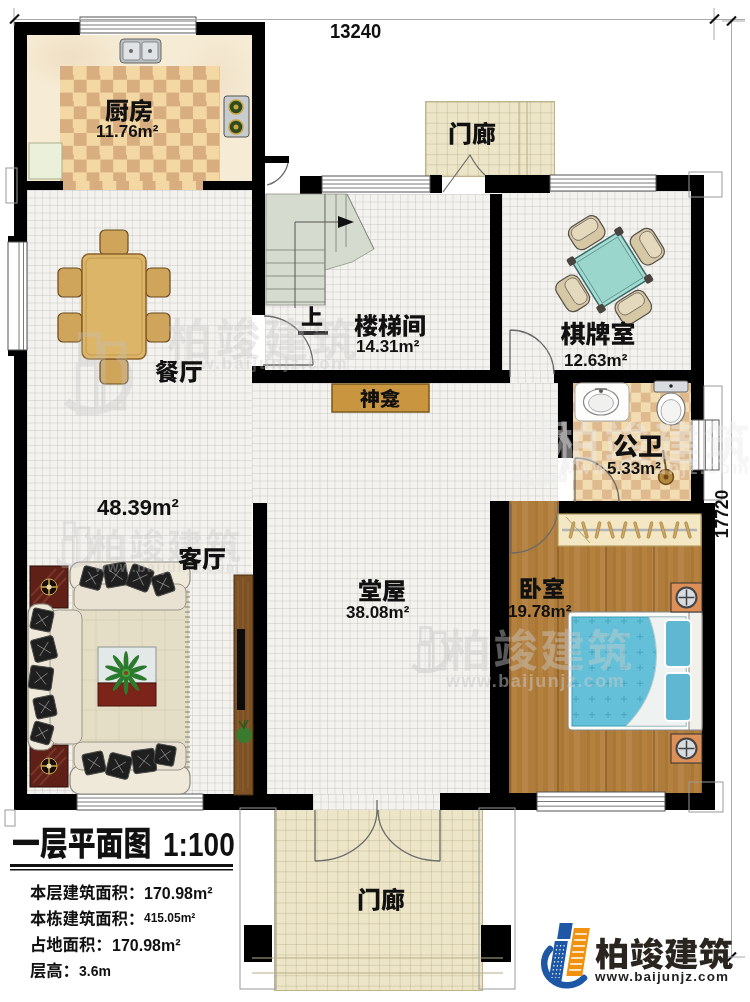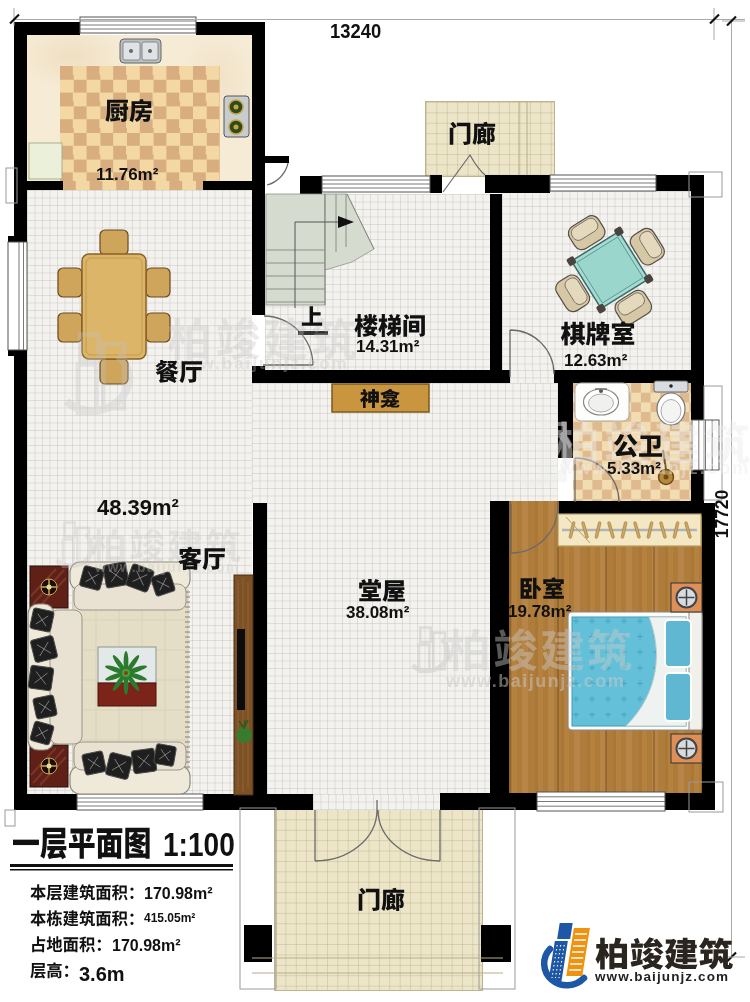--- a/index.html
+++ b/index.html
@@ -572,26 +572,26 @@
         <path id="b5360" d="M478 682H936V569H478ZM207 77H786V-36H207ZM426 849H550V343H426ZM134 396H864V-82H741V284H252V-87H134Z"></path>
         <path id="b5730" d="M618 850H730V144H618ZM322 447 840 668 883 565 366 341ZM421 753H535V105Q535 76 540 62Q544 47 560 42Q575 37 605 37Q614 37 634 37Q653 37 678 37Q702 37 726 37Q751 37 770 37Q790 37 800 37Q827 37 841 47Q855 57 862 84Q869 111 873 163Q892 149 922 136Q953 124 978 119Q970 48 953 7Q936 -34 902 -52Q868 -70 810 -70Q800 -70 778 -70Q756 -70 729 -70Q702 -70 675 -70Q648 -70 626 -70Q605 -70 596 -70Q528 -70 490 -55Q451 -40 436 -2Q421 36 421 105ZM817 655H809L830 670L852 684L935 654L931 634Q931 563 930 504Q930 446 930 402Q929 357 928 327Q926 297 924 282Q922 247 909 228Q896 208 873 198Q851 188 822 186Q792 184 768 184Q766 207 759 236Q752 266 743 285Q756 284 770 284Q784 283 791 283Q800 283 806 287Q811 291 813 305Q814 312 815 337Q816 362 816 404Q816 447 816 510Q817 572 817 655ZM34 618H365V504H34ZM151 836H263V173H151ZM21 172Q62 187 117 208Q172 230 234 256Q295 282 356 307L383 201Q303 161 220 122Q138 83 69 52Z"></path>
         <path id="b9ad8" d="M55 756H942V655H55ZM308 537V482H697V537ZM188 617H823V402H188ZM82 362H884V264H199V-89H82ZM798 362H919V20Q919 -19 908 -38Q897 -57 868 -69Q841 -78 801 -80Q761 -82 707 -82Q703 -61 692 -37Q682 -13 672 5Q692 5 714 4Q737 3 755 4Q773 4 778 4Q798 4 798 21ZM417 827 541 857Q554 825 570 786Q585 748 592 722L461 687Q455 713 442 753Q429 793 417 827ZM340 227H712V3H340V86H607V144H340ZM275 227H386V-38H275Z"></path>
         <path id="h67cf" d="M37 671H380V537H37ZM150 854H283V-96H150ZM138 580 238 552Q228 493 213 428Q198 362 179 296Q160 231 136 172Q113 114 85 70Q75 104 53 143Q31 182 14 210Q36 248 56 294Q75 340 92 390Q108 439 120 488Q132 537 138 580ZM285 565Q292 554 306 531Q321 508 338 479Q355 450 372 420Q389 391 402 368Q415 345 420 334L324 216Q314 247 300 285Q286 323 270 362Q255 401 240 436Q224 472 212 499ZM416 679H929V-81H777V542H561V-88H416ZM495 392H842V255H495ZM495 98H842V-39H495ZM588 853 762 836Q742 769 720 706Q697 644 677 600L541 622Q551 655 560 695Q570 735 578 776Q585 817 588 853Z"></path>
         <path id="h7ae3" d="M46 687H388V554H46ZM34 133Q99 145 190 165Q282 185 373 206L386 72Q303 50 218 28Q132 7 61 -10ZM65 503 167 526Q178 475 186 418Q194 360 199 306Q204 251 205 207L95 183Q96 226 92 282Q88 337 81 395Q74 453 65 503ZM243 525 366 504Q360 456 352 406Q345 356 338 308Q330 259 322 216Q315 173 307 138L210 159Q216 196 222 242Q227 287 232 336Q236 386 239 434Q242 482 243 525ZM127 811 244 847Q259 814 274 776Q290 737 297 708L177 665Q170 694 156 736Q141 777 127 811ZM690 773 795 828Q824 794 857 754Q890 713 919 674Q948 634 966 603L853 539Q837 570 810 610Q782 651 750 694Q719 737 690 773ZM437 541Q434 554 426 576Q419 599 410 622Q402 646 394 663Q409 667 423 677Q437 687 452 702Q462 712 483 737Q504 762 528 796Q553 831 571 868L711 828Q683 787 648 746Q614 704 578 668Q542 631 509 605V603Q509 603 498 596Q487 590 473 580Q459 571 448 560Q437 550 437 541ZM437 541 432 641 493 680 826 714Q831 689 839 658Q847 626 854 606Q755 594 686 585Q618 576 574 570Q530 564 504 559Q477 554 462 550Q448 546 437 541ZM587 416 714 382Q674 298 608 228Q543 158 469 114Q459 127 442 146Q425 164 407 182Q389 200 375 211Q444 245 500 298Q557 352 587 416ZM784 336H810L834 341L924 302Q894 217 846 152Q797 87 733 38Q669 -10 592 -44Q515 -77 427 -99Q417 -73 396 -40Q376 -6 357 15Q434 30 502 56Q570 82 626 120Q682 158 722 207Q763 256 784 317ZM573 283Q608 216 666 164Q723 111 802 76Q882 40 982 22Q968 8 952 -13Q935 -34 920 -56Q906 -79 897 -97Q791 -71 708 -24Q626 24 566 93Q505 162 462 252ZM599 336H816V227H512ZM692 503 786 575Q819 554 857 526Q895 499 930 471Q965 443 987 420L886 339Q867 362 834 391Q801 420 764 450Q726 479 692 503ZM547 558 669 508Q641 476 606 441Q571 406 534 374Q498 343 466 319Q456 332 440 351Q423 370 406 390Q388 409 374 420Q419 446 467 484Q515 521 547 558Z"></path>
         <path id="h5efa" d="M337 647H949V541H337ZM376 367H907V267H376ZM338 234H936V125H338ZM544 854H681V75H544ZM385 787H902V399H381V507H775V679H385ZM52 804H278V679H52ZM142 519H278V394H142ZM227 519H252L276 522L357 504Q339 274 281 126Q223 -21 122 -95Q112 -81 93 -62Q74 -44 54 -27Q33 -10 18 -1Q114 62 164 184Q214 305 227 495ZM149 350Q178 253 224 194Q270 134 331 104Q392 73 466 62Q540 51 625 51Q645 51 679 51Q713 51 754 51Q795 51 836 52Q878 52 914 52Q951 53 975 54Q965 39 955 16Q945 -8 936 -33Q928 -58 924 -78H870H621Q514 -78 424 -63Q335 -48 263 -6Q191 35 136 112Q82 190 44 315ZM87 342Q83 355 73 376Q63 396 52 416Q41 437 32 451Q49 456 70 476Q90 496 106 522Q117 539 138 582Q160 624 184 681Q209 738 227 797V803L277 822L363 764Q323 664 274 572Q226 479 181 411V409Q181 409 167 402Q153 395 134 384Q115 374 101 362Q87 351 87 342Z"></path>
         <path id="h7b51" d="M56 503H412V377H56ZM500 512H789V386H500ZM524 256 632 326Q655 302 680 272Q705 242 726 212Q748 183 760 159L645 79Q634 104 614 134Q594 165 570 197Q547 229 524 256ZM160 451H301V127H160ZM28 167Q75 175 136 186Q196 198 263 212Q330 225 397 238L410 115Q319 92 226 70Q133 48 56 30ZM436 512H576V280Q576 232 569 180Q562 128 543 78Q524 27 488 -17Q452 -61 395 -93Q385 -79 366 -59Q347 -39 327 -20Q307 -1 293 9Q343 36 372 68Q400 101 414 137Q428 173 432 210Q436 247 436 283ZM712 512H852V76Q852 64 852 57Q852 50 853 47Q856 42 861 42Q863 42 866 42Q868 42 869 42Q871 42 874 43Q876 44 877 45Q879 47 880 50Q882 54 883 62Q885 70 886 86Q886 103 887 124Q906 108 936 92Q965 77 992 68Q991 41 986 14Q982 -12 976 -26Q969 -40 960 -50Q950 -61 936 -68Q925 -75 908 -78Q891 -81 876 -81Q862 -81 847 -81Q832 -81 818 -81Q798 -81 776 -74Q755 -67 741 -52Q726 -35 719 -10Q712 14 712 72ZM191 769H502V649H191ZM581 769H960V649H581ZM173 865 312 829Q291 771 262 713Q232 655 200 604Q167 553 134 515Q120 527 98 542Q76 557 52 571Q29 585 12 594Q62 642 105 716Q148 789 173 865ZM591 860 731 827Q704 738 660 654Q616 570 568 514Q555 526 532 541Q510 556 486 570Q463 584 446 593Q494 640 532 712Q570 784 591 860ZM229 667 344 717Q367 685 390 645Q412 605 422 575L300 519Q291 548 270 590Q250 633 229 667ZM670 671 791 715Q817 682 844 641Q872 600 886 568L756 520Q745 550 720 593Q695 636 670 671Z"></path>
       </defs>
     </svg>
 <div class="num" style="left:330px;top:20px;font-size:20px;transform:scaleX(0.92);transform-origin:left;">13240</div>
-<div class="num" style="left:96px;top:122px;font-size:17px;margin-top:43px;">11.76m²</div>
+<div class="num" style="left:96px;top:122px;font-size:17px;">11.76m²</div>
 <div class="num" style="left:356px;top:337px;font-size:17px;">14.31m²</div>
 <div class="num" style="left:564px;top:351px;font-size:17px;">12.63m²</div>
 <div class="num" style="left:607px;top:459px;font-size:17px;">5.33m²</div>
 <div class="num" style="left:97px;top:495px;font-size:22px;">48.39m²</div>
 <div class="num" style="left:346px;top:603px;font-size:17px;">38.08m²</div>
 <div class="num" style="left:508px;top:602px;font-size:17px;">19.78m²</div>
 <div class="num" style="left:351px;top:853px;font-size:20px;"></div>
 <div class="num" style="left:163px;top:826px;font-size:33px;letter-spacing:0px;transform:scaleX(0.85);transform-origin:left;">1:100</div>
 <div class="num" style="left:144px;top:885px;font-size:16px;">170.98m²</div>
 <div class="num" style="left:144px;top:911px;font-size:12px;">415.05m²</div>
 <div class="num" style="left:112px;top:937px;font-size:16px;">170.98m²</div>
-<div class="num" style="left:79px;top:963px;font-size:20px;">3.6m</div>
+<div class="num" style="left:79px;top:963px;font-size:14px;">3.6m</div>
 <div class="num" style="left:595px;top:969px;font-size:13.5px;letter-spacing:1.1px;color:#222;">www.baijunjz.com</div>
 </div>
 </body></html>

